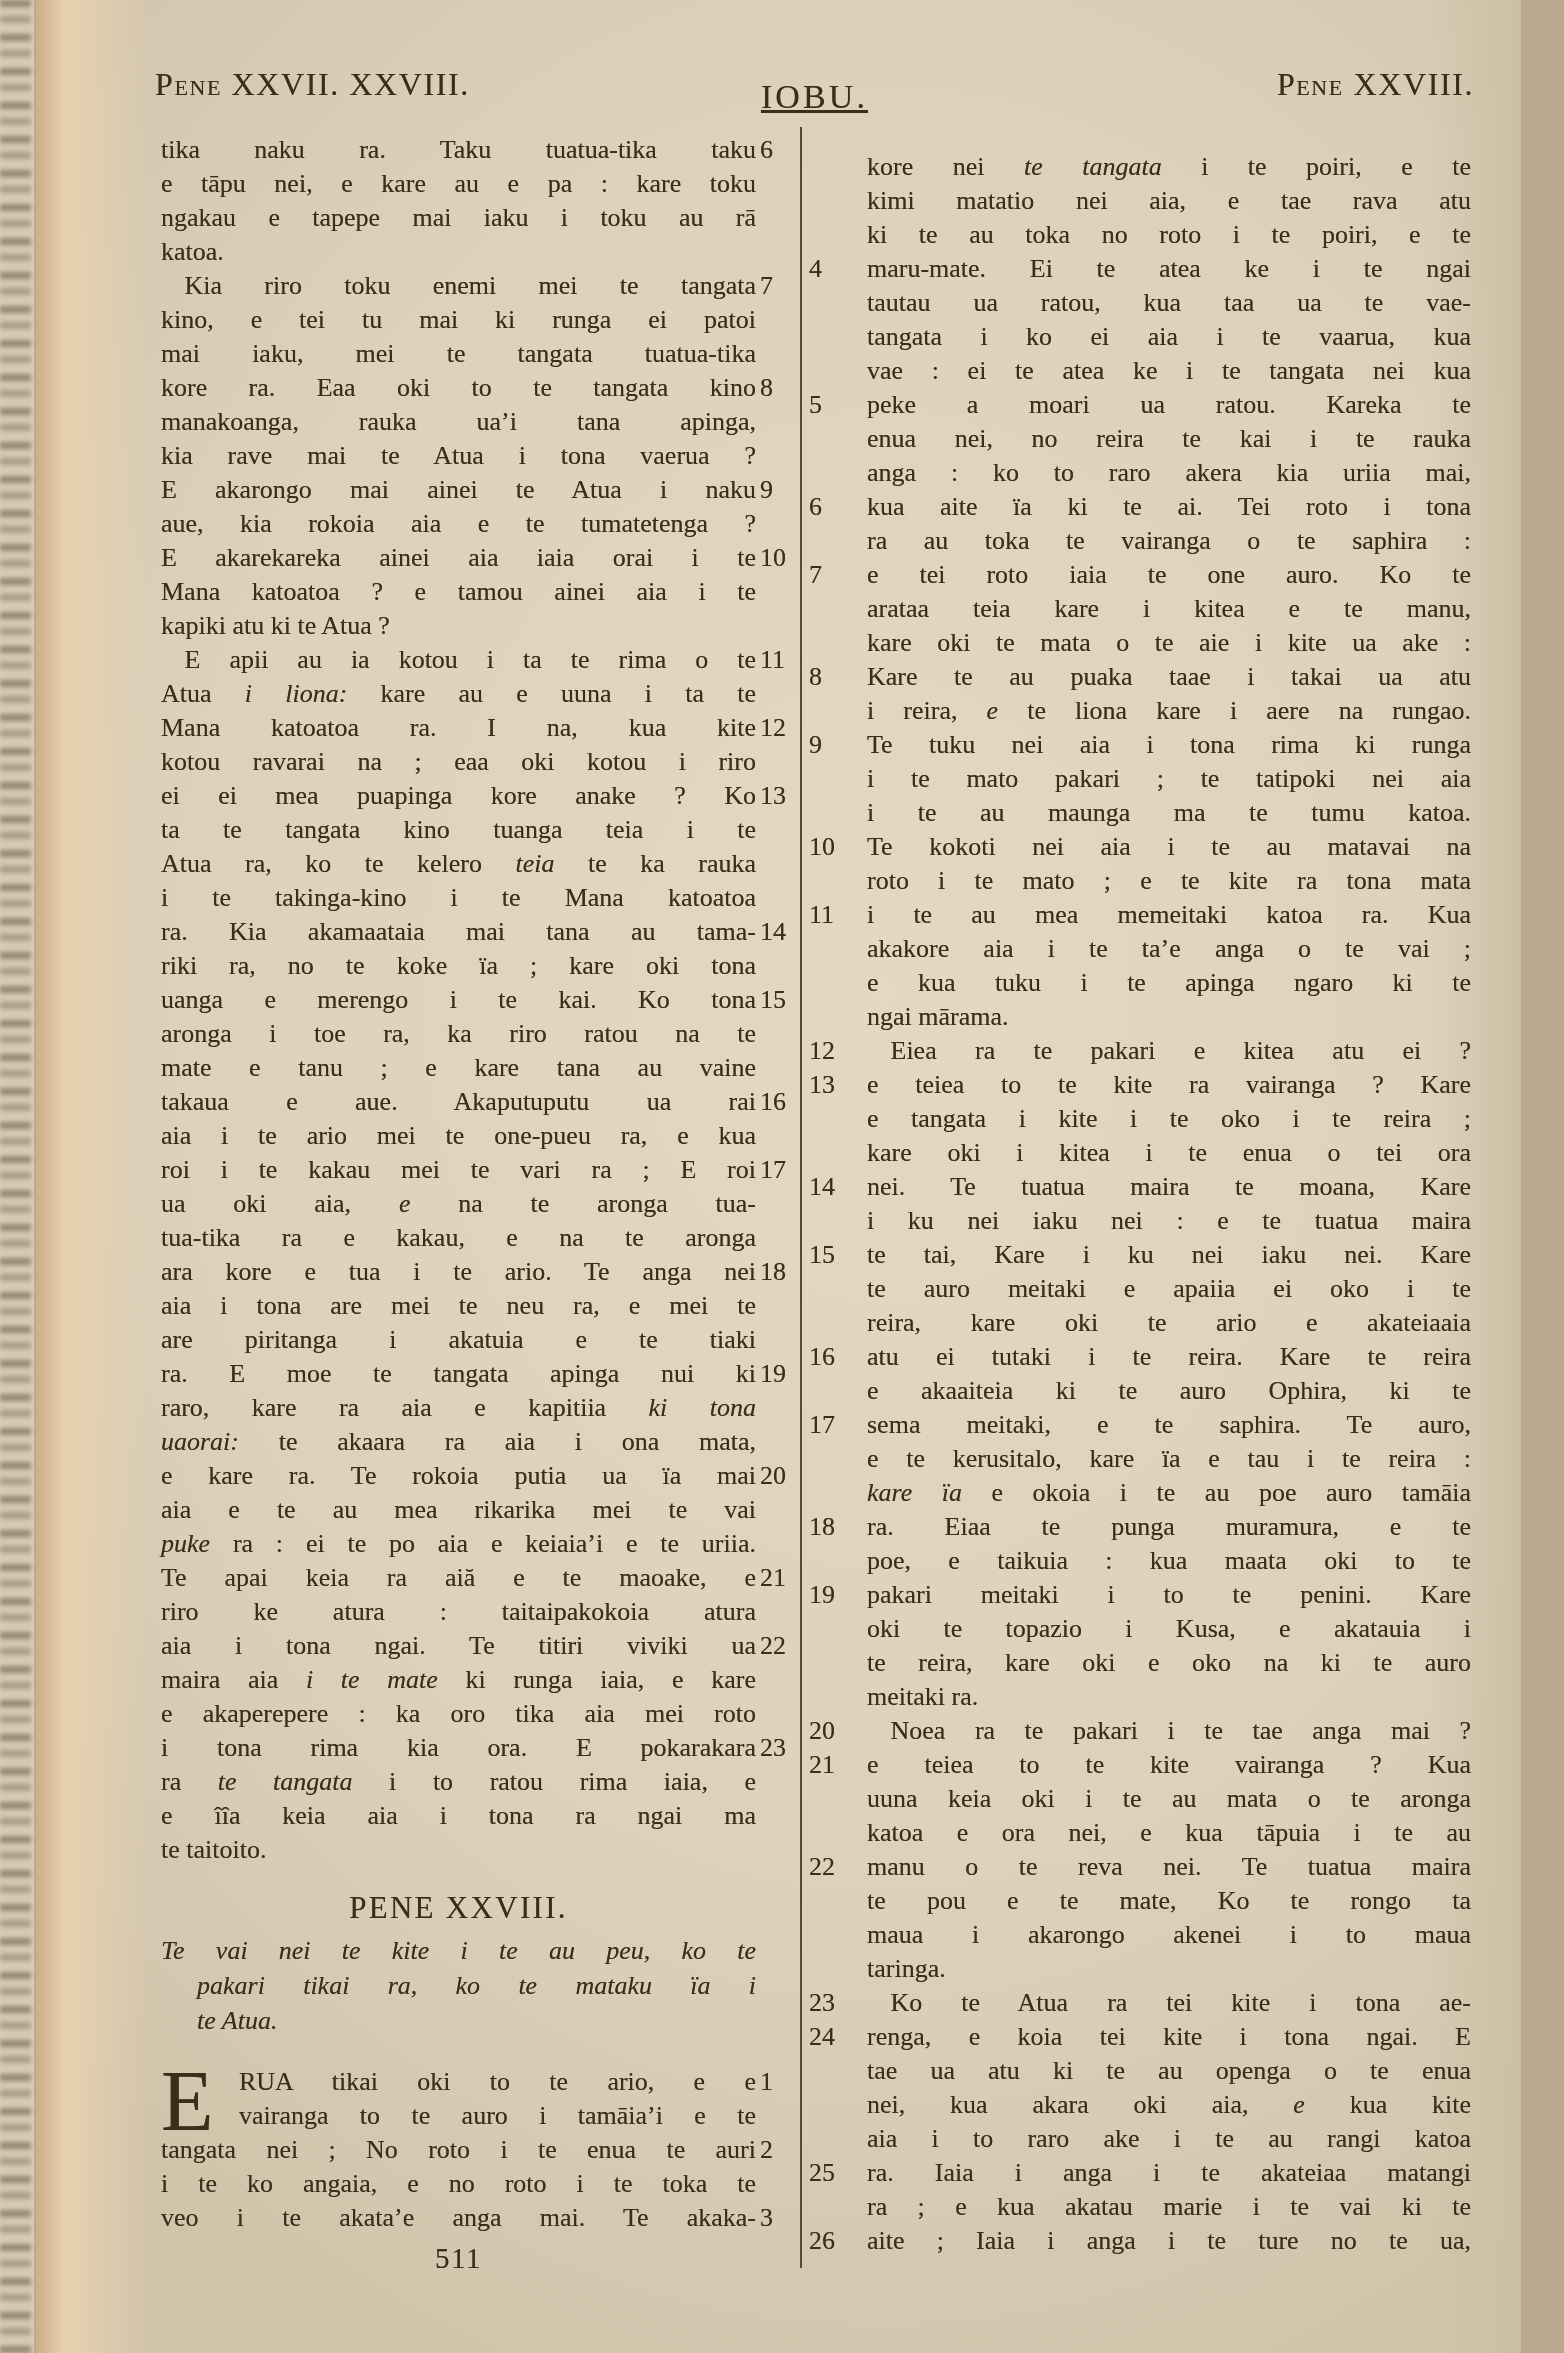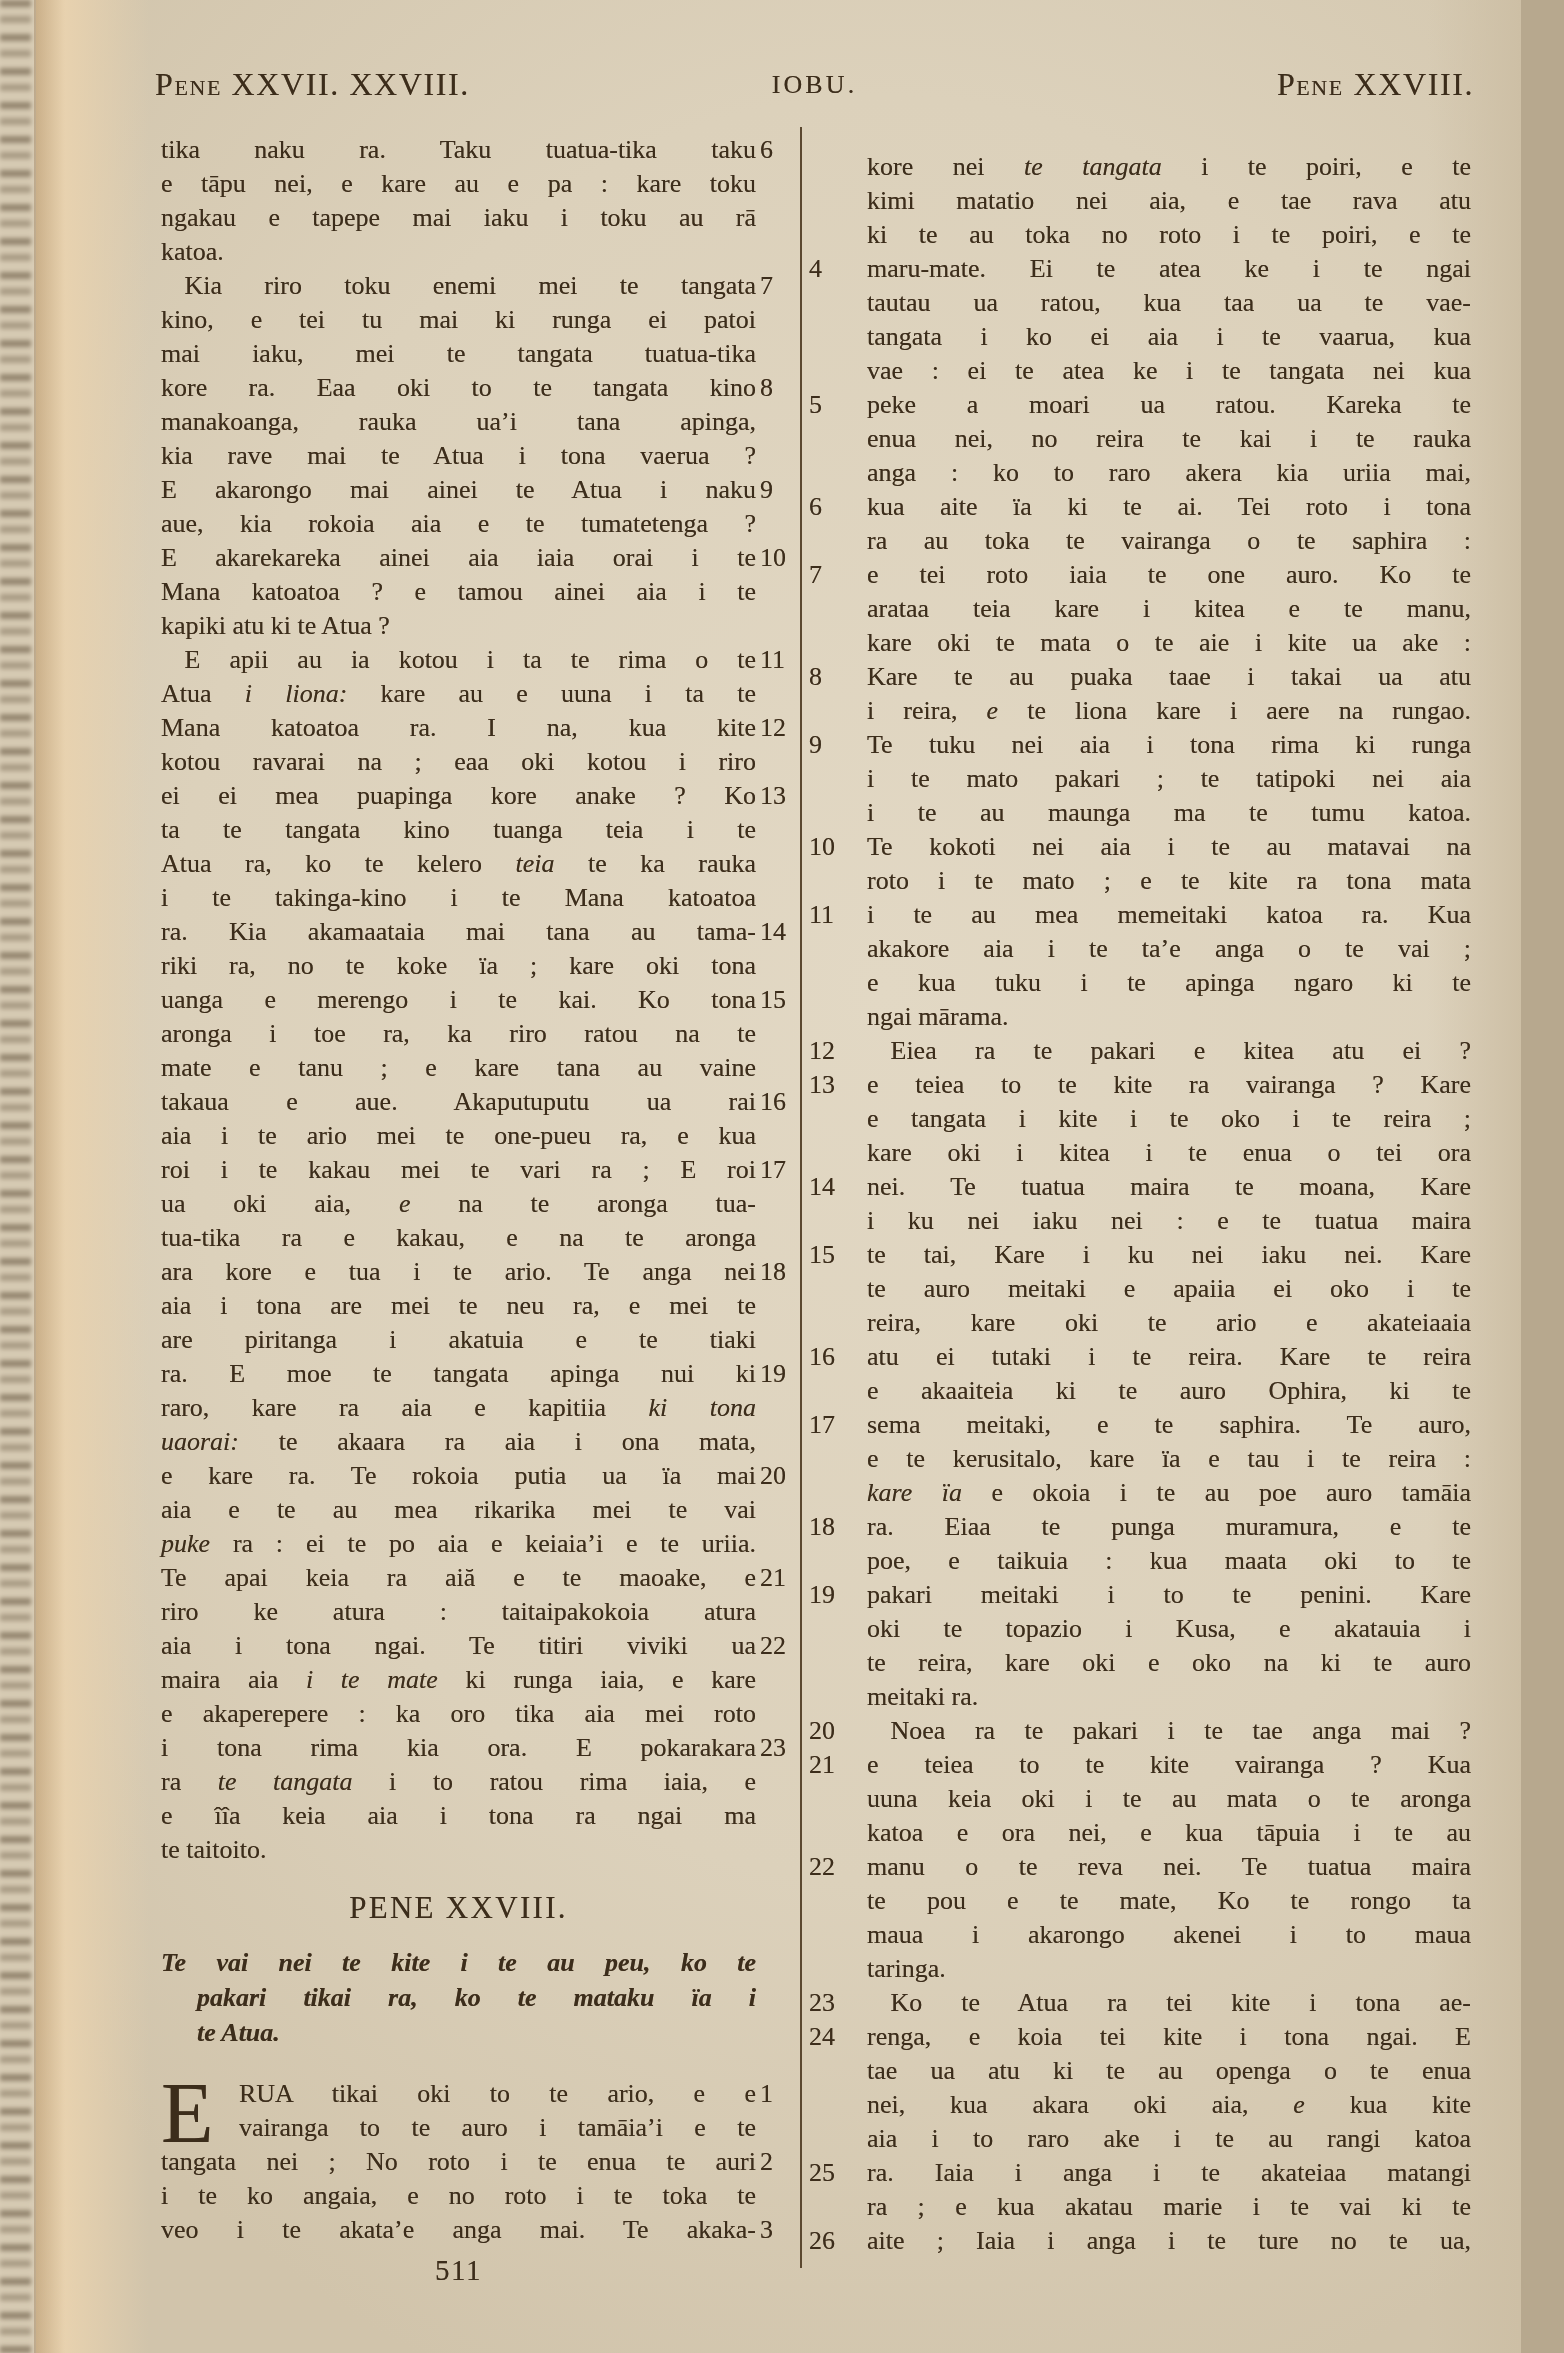--- a/index.html
+++ b/index.html
@@ -15,36 +15,36 @@
   .ghostpaper{position:absolute;left:0;top:0;width:36px;height:100%;background:#d9cdb6;}
   .ghost{position:absolute;left:0;top:0;width:31px;height:100%;
     background:repeating-linear-gradient(180deg,
       rgba(66,49,28,.80) 0 7px, rgba(66,49,28,.06) 7px 16.4px,
       rgba(66,49,28,.55) 16.4px 23px, rgba(66,49,28,.04) 23px 34px);
     filter:blur(2.3px);opacity:.55;}
   .crease{position:absolute;left:34px;top:0;width:31px;height:100%;
     background:linear-gradient(90deg,rgba(125,88,46,.30),rgba(125,88,46,0));}
   .hdr{position:absolute;top:66px;left:155px;width:1319px;height:49px;}
   .hdr-left{position:absolute;left:0;top:0;font-variant:small-caps;font-size:32px;letter-spacing:1.6px;}
-  .hdr-center{position:absolute;left:50%;transform:translateX(-50%);top:4px;font-size:26px;letter-spacing:3.1px;}
+  .hdr-center{position:absolute;left:50%;transform:translateX(-50%);top:12px;font-size:34px;letter-spacing:3.1px;text-decoration:underline;}
   .hdr-right{position:absolute;right:0;top:0;font-variant:small-caps;font-size:32px;letter-spacing:1.6px;}
   .divider{position:absolute;left:800px;top:127px;width:1.6px;height:2141px;background:#5b4830;}
   .colL{position:absolute;left:161px;top:133px;width:595px;}
   .colR{position:absolute;left:867px;top:150px;width:604px;}
   .tline{position:relative;font-size:26px;line-height:34px;height:34px;
     text-align:justify;text-align-last:justify;}
   .short{text-align-last:left;}
   .ind{text-indent:23.5px;}
   .it{font-style:italic;}
   .vnum{position:absolute;top:0;font-size:26px;font-style:normal;text-indent:0;}
   .colL .vnum{right:-49px;width:45px;text-align:right;}
   .colR .vnum{left:-58px;width:50px;text-align:right;}
   .chap-head{margin-top:20.3px;height:42px;line-height:42px;font-size:31px;letter-spacing:2.3px;
     text-align:center;}
-  .intro{margin-top:16px;font-weight:bold;}
+  .intro{margin-top:4px;}
   .intro .tline{font-style:italic;height:35px;line-height:35px;}
   .intro .ind2{padding-left:36px;}
   .chapter{position:relative;margin-top:27px;}
   .chapter .tline{height:34px;line-height:34px;}
   .chapter .dcpad{padding-left:78px;}
   .dropcap{position:absolute;left:0;top:3.9px;font-size:86px;line-height:64px;}
   .pagenum{margin-top:6.3px;text-align:center;font-size:29px;letter-spacing:1.6px;}
   .inkdot{position:absolute;left:1523px;top:978px;width:23.5px;height:33px;
     border-radius:50% 50% 46% 54%/42% 44% 58% 56%;transform:rotate(6deg);
     background:radial-gradient(circle at 45% 58%,#9a3a18 0%,#7c2a10 55%,rgba(124,42,16,0) 95%);}

